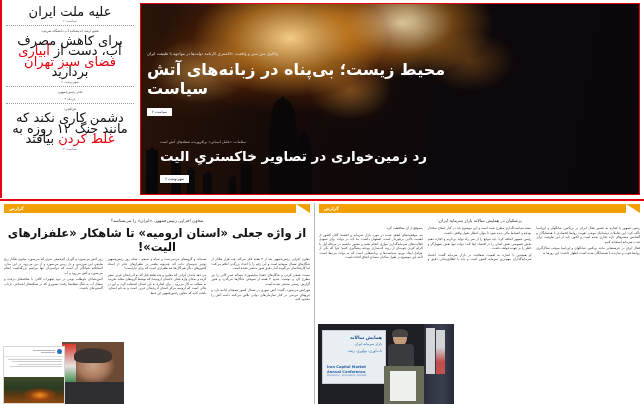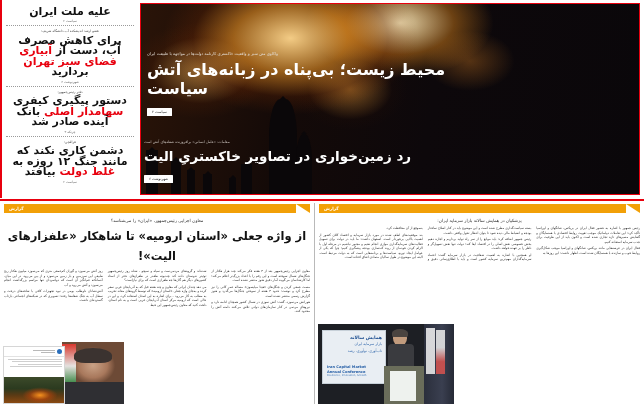--- a/index.html
+++ b/index.html
@@ -20,21 +20,21 @@
     box-sizing:border-box;
     border-left:2px solid #e8000e;
   }
   .teaser{padding:3px 2px 2px 2px;text-align:center;}
   .teaser + .teaser{border-top:1px dotted #9a9a9a;}
   .kicker{
     font-size:3.4px;line-height:5px;color:#444;letter-spacing:0;
     margin-bottom:1.5px;white-space:nowrap;overflow:hidden;
   }
   .t-head{
-    font-size:11px;line-height:10.5px;font-weight:bold;color:#111;
+    font-size:13px;line-height:10.5px;font-weight:normal;color:#111;
     letter-spacing:-0.2px;
   }
   .t-head .red{color:#e8000e;margin-top:13px;}
   .secref{
     font-size:3.3px;color:#6a6a6a;margin-top:2px;
   }
 
   
   .hero{
     position:absolute;top:0;right:0;left:138px;width:506px;height:198px;
@@ -81,21 +81,21 @@
     letter-spacing:-0.4px;text-align:left;
   }
   .badge{
     display:inline-block;margin-top:4px;
     background:#ffffff;color:#1b1b1b;
     font-size:3.6px;line-height:6px;
     padding:1px 5px;
     border-radius:0.5px;
   }
   .hero-text2{
-    position:absolute;left:3px;top:135px;width:360px;text-align:left;direction:rtl;
+    position:absolute;left:19px;top:135px;width:360px;text-align:left;direction:rtl;
   }
   .hero-kicker2{font-size:3.6px;line-height:6px;color:#cdc6c0;margin-bottom:3px;text-align:left;}
   .hero-title2{
     font-size:13.5px;line-height:17px;font-weight:bold;color:#ffffff;
     letter-spacing:-0.3px;text-align:left;
   }
 
   
   .rule{
     position:absolute;top:199px;left:0;right:0;height:2px;background:#e8000e;
@@ -124,21 +124,21 @@
     border-top:9px solid #f2a007;border-left:14px solid transparent;
   }
   .sec-bar .sec-label{
     position:absolute;left:5px;top:1px;color:#fff;font-size:4.2px;line-height:7px;font-weight:bold;
   }
 
   .story-kicker{
     text-align:center;font-size:4.4px;line-height:7px;color:#333;margin-bottom:2px;
   }
   .story-title{
-    text-align:center;font-size:11.5px;line-height:20px;font-weight:bold;
+    text-align:center;font-size:11.5px;line-height:14px;font-weight:bold;
     letter-spacing:-0.3px;color:#111;margin-bottom:3px;
   }
   .cols{
     column-count:3;column-gap:5px;column-rule:0;
     font-size:3.2px;line-height:4.55px;color:#2b2b2b;text-align:justify;
     height:152px;overflow:hidden;
   }
   .cols p{margin:0 0 2px 0;}
 
   
@@ -223,27 +223,26 @@
     </div>
 
     <div class="teaser">
       <div class="kicker">عضو ارشد اندیشکده آب دانشگاه شریف:</div>
       <div class="t-head"><span>برای کاهش مصرف آب، دست از </span><span class="red">آبیاری فضای سبز تهران</span><span> بردارید</span></div>
       <div class="secref">شهرنوشت ۶</div>
     </div>
 
     <div class="teaser">
       <div class="kicker">دفتر رئیس‌جمهور:</div>
-      <div class="t-head"><span>دستور پیگیری کیفری </span><span class="red">سهامدار اصلی</span><span> بانک آینده صادر شد</span></div>
       <div class="secref">چرتکه ۳</div>
     </div>
 
     <div class="teaser">
       <div class="kicker">عراقچی:</div>
-      <div class="t-head"><span>دشمن کاری نکند که مانند جنگ ۱۲ روزه به </span><span class="red">غلط دولت</span><span> بیافتد</span></div>
+      <div class="t-head"><span>دشمن کاری نکند که مانند جنگ ۱۲ روزه به </span><span class="red">غلط کردن</span><span> بیافتد</span></div>
       <div class="secref">سیاست ۲</div>
     </div>
 
 
   </div>
 
   <div class="hero">
     <div class="hero-frame">
       <div class="fire-photo">
         <div class="tree" style="left:30px;width:10px;height:34px;"></div>

